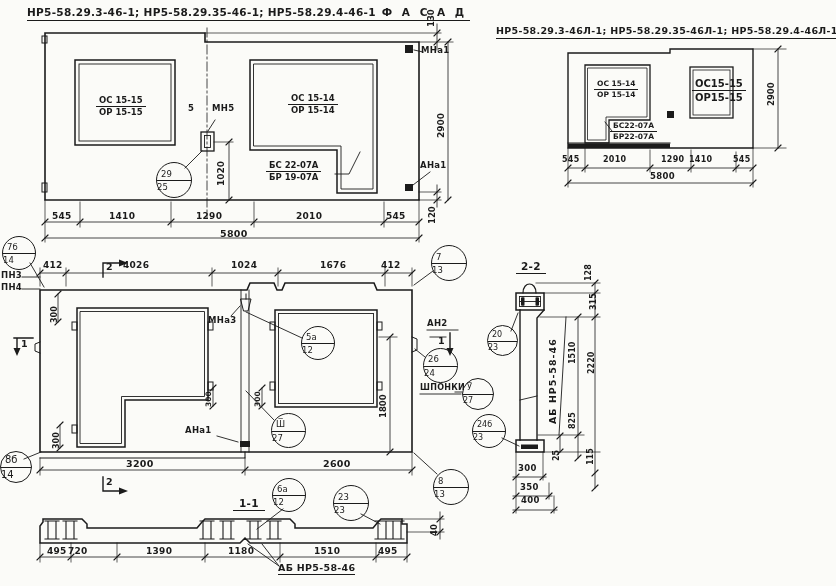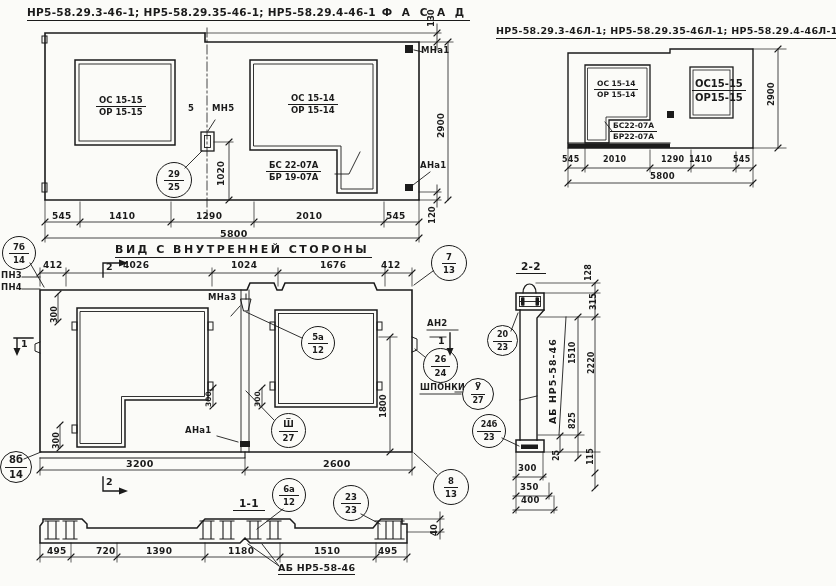--- a/index.html
+++ b/index.html
@@ -8,21 +8,21 @@
   svg{position:absolute;left:0;top:0}
   .lbl{position:absolute;white-space:nowrap;font-weight:bold;font-size:9px;line-height:1;letter-spacing:.3px}
   .vlbl{position:absolute;white-space:nowrap;font-weight:bold;font-size:9px;line-height:1;
     transform:rotate(-90deg);transform-origin:0 0}
   .title{border-bottom:1.4px solid #1b1b1b;padding:0 3px 2px 0}
   .vsp{margin-left:6px;letter-spacing:3px}
   .frac{position:absolute;text-align:center;font-weight:bold;line-height:1.3}
   .frac b{display:block;border-bottom:1.3px solid #1b1b1b;padding:0 3px;font-weight:inherit}
   .frac i{display:block;font-style:normal;padding:0 3px}
   .bln{position:absolute;border:1.3px solid #1b1b1b;border-radius:50%;display:flex;flex-direction:column;
-    align-items:center;justify-content:center;font-weight:bold;font-size:8.5px;line-height:1;background:transparent}
+    justify-content:center;font-weight:normal;font-size:8.5px;line-height:1;background:transparent}
   .bln b{border-bottom:1.2px solid #1b1b1b;padding:1px 4px 2px;font-weight:inherit}
   .bln i{font-style:normal;padding-top:2px}
   .u{border-bottom:1.2px solid #1b1b1b;padding-bottom:1px}
 </style>
 </head>
 <body>
 
 <div id="canvas">
 
 <svg width="836" height="586" viewBox="0 0 836 586">
@@ -163,31 +163,30 @@
     </div>
 
 <div class="vlbl" style="left:767px;top:106px;font-size:8.5px">2900</div>
 <div class="lbl" style="left:562px;top:156px;font-size:8px">545</div>
 <div class="lbl" style="left:603px;top:156px;font-size:8px">2010</div>
 <div class="lbl" style="left:661px;top:156px;font-size:8px">1290</div>
 <div class="lbl" style="left:689px;top:156px;font-size:8px">1410</div>
 <div class="lbl" style="left:733px;top:156px;font-size:8px">545</div>
 <div class="lbl" style="left:650px;top:172px;font-size:8.5px">5800</div>
 
-<div class="lbl title" style="left:115px;top:244px;font-size:11px;letter-spacing:2.5px">ВИД С ВНУТРЕННЕЙ СТОРОНЫ</div>
 
 <div class="lbl" style="left:43px;top:261px">412</div>
 <div class="lbl" style="left:123px;top:261px">4026</div>
 <div class="lbl" style="left:231px;top:261px">1024</div>
 <div class="lbl" style="left:320px;top:261px">1676</div>
 <div class="lbl" style="left:381px;top:261px">412</div>
 
 <div class="lbl" style="left:1px;top:271px;font-size:8.5px">ПН3</div>
 <div class="lbl" style="left:1px;top:283px;font-size:8.5px">ПН4</div>
-<div class="lbl" style="left:208px;top:293px;font-size:8.5px">МНа3</div>
+<div class="lbl" style="left:208px;top:316px;font-size:8.5px">МНа3</div>
 <div class="lbl" style="left:185px;top:426px;font-size:8.5px">АНа1</div>
 <div class="lbl" style="left:427px;top:319px;font-size:8.5px">АН2</div>
 <div class="lbl" style="left:420px;top:384px;font-size:8px">ШПОНКИ</div>
 
 <div class="lbl" style="left:106px;top:262px;font-size:9.5px">2</div>
 <div class="lbl" style="left:106px;top:477px;font-size:9.5px">2</div>
 <div class="lbl" style="left:21px;top:339px;font-size:9.5px">1</div>
 <div class="lbl" style="left:438px;top:336px;font-size:9.5px">1</div>
 
 <div class="vlbl" style="left:51px;top:323px;font-size:8px">300</div>
@@ -243,21 +242,21 @@
       <b>24б</b>
       <i>23</i>
     </div>
 <div class="bln" style="left:487px;top:325px;width:29px;height:29px;font-size:8px">
       <b>20</b>
       <i>23</i>
     </div>
 
 <div class="lbl title" style="left:233px;top:498px;font-size:10.5px;padding:0 6px 1px">1-1</div>
 <div class="lbl" style="left:47px;top:547px">495</div>
-<div class="lbl" style="left:96px;top:547px">720</div>
+<div class="lbl" style="left:68px;top:547px">720</div>
 <div class="lbl" style="left:146px;top:547px">1390</div>
 <div class="lbl" style="left:228px;top:547px">1180</div>
 <div class="lbl" style="left:314px;top:547px">1510</div>
 <div class="lbl" style="left:378px;top:547px">495</div>
 <div class="vlbl" style="left:430px;top:536px;font-size:8.5px">40</div>
 <div class="lbl u" style="left:278px;top:563px;font-size:9.5px">АБ НР5-58-46</div>
 
 <div class="lbl title" style="left:516px;top:261px;font-size:10.5px;padding:0 5px 1px">2-2</div>
 <div class="vlbl" style="left:548px;top:424px;font-size:9.5px;letter-spacing:1px">АБ НР5-58-46</div>
 <div class="vlbl" style="left:585px;top:281px;font-size:8px">128</div>

